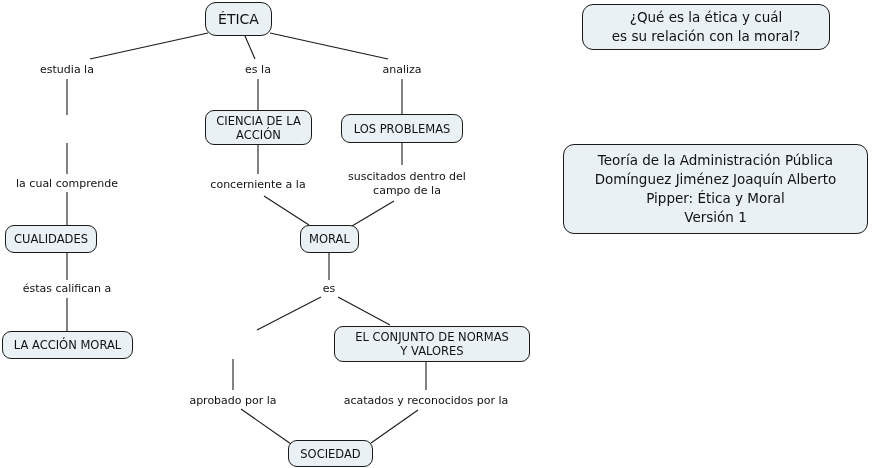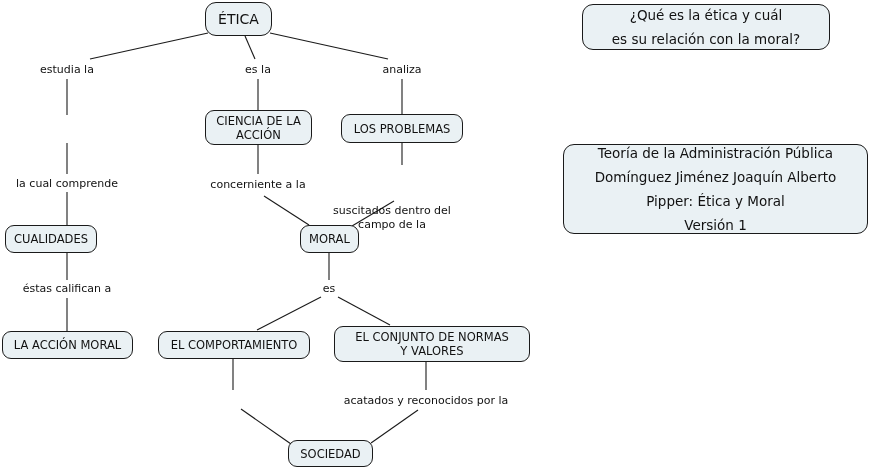--- a/index.html
+++ b/index.html
@@ -53,21 +53,21 @@
     box-sizing: border-box;
     background: #eaf1f4;
     border: 1px solid #1a1a1a;
     border-radius: 11px;
     display: flex;
     align-items: center;
     justify-content: center;
     text-align: center;
     color: #111111;
     font-size: 13.5px;
-    line-height: 24px;
+    line-height: 19px;
     white-space: pre-line;
     padding: 3px 8px;
   }
   .edge-label {
     position: absolute;
     box-sizing: border-box;
     text-align: center;
     color: #111111;
     font-size: 11px;
     line-height: 14px;
@@ -123,44 +123,44 @@
 ACCIÓN</div>
 
   <div class="node" style="left:341px; top:114px; width:122px; height:29px;text-align:center;">LOS PROBLEMAS</div>
 
   <div class="node" style="left:5px; top:225px; width:92px; height:28px;">CUALIDADES</div>
 
   <div class="node" style="left:300px; top:225px; width:59px; height:28px;">MORAL</div>
 
   <div class="node" style="left:2px; top:331px; width:131px; height:28px;">LA ACCIÓN MORAL</div>
 
-  <div class="node" style="left:158px; top:331px; width:152px; height:28px;">EL COMPORTAMIENTO</div>
 
   <div class="node" style="left:334px; top:326px; width:196px; height:36px;">EL CONJUNTO DE NORMAS
 Y VALORES</div>
 
   <div class="node" style="left:288px; top:440px; width:85px; height:27px;">SOCIEDAD</div>
 
   <div class="edge-label" style="left:67px; top:63px; width:130px;">estudia la</div>
 
   <div class="edge-label" style="left:258px; top:63px; width:100px;">es la</div>
 
   <div class="edge-label" style="left:402px; top:63px; width:110px;">analiza</div>
 
   <div class="edge-label" style="left:67px; top:177px; width:160px;">la cual comprende</div>
 
   <div class="edge-label" style="left:258px; top:178px; width:160px;">concerniente a la</div>
 
-  <div class="edge-label" style="left:392px; top:170px; width:160px;margin-top:34px;">suscitados dentro del
+  <div class="edge-label" style="left:407px; top:170px; width:160px;">suscitados dentro del
 campo de la</div>
 
   <div class="edge-label" style="left:67px; top:282px; width:160px;">éstas califican a</div>
 
   <div class="edge-label" style="left:329px; top:282px; width:60px;">es</div>
 
+  <div class="edge-label" style="left:233px; top:394px; width:160px;">aprobado por la</div>
 
   <div class="edge-label" style="left:426px; top:394px; width:230px;">acatados y reconocidos por la</div>
 
   <div class="infobox" style="left:582px; top:4px; width:248px; height:46px;">¿Qué es la ética y cuál
 es su relación con la moral?</div>
 
   <div class="infobox" style="left:563px; top:144px; width:305px; height:90px;">Teoría de la Administración Pública
 Domínguez Jiménez Joaquín Alberto
 Pipper: Ética y Moral
 Versión 1</div>

